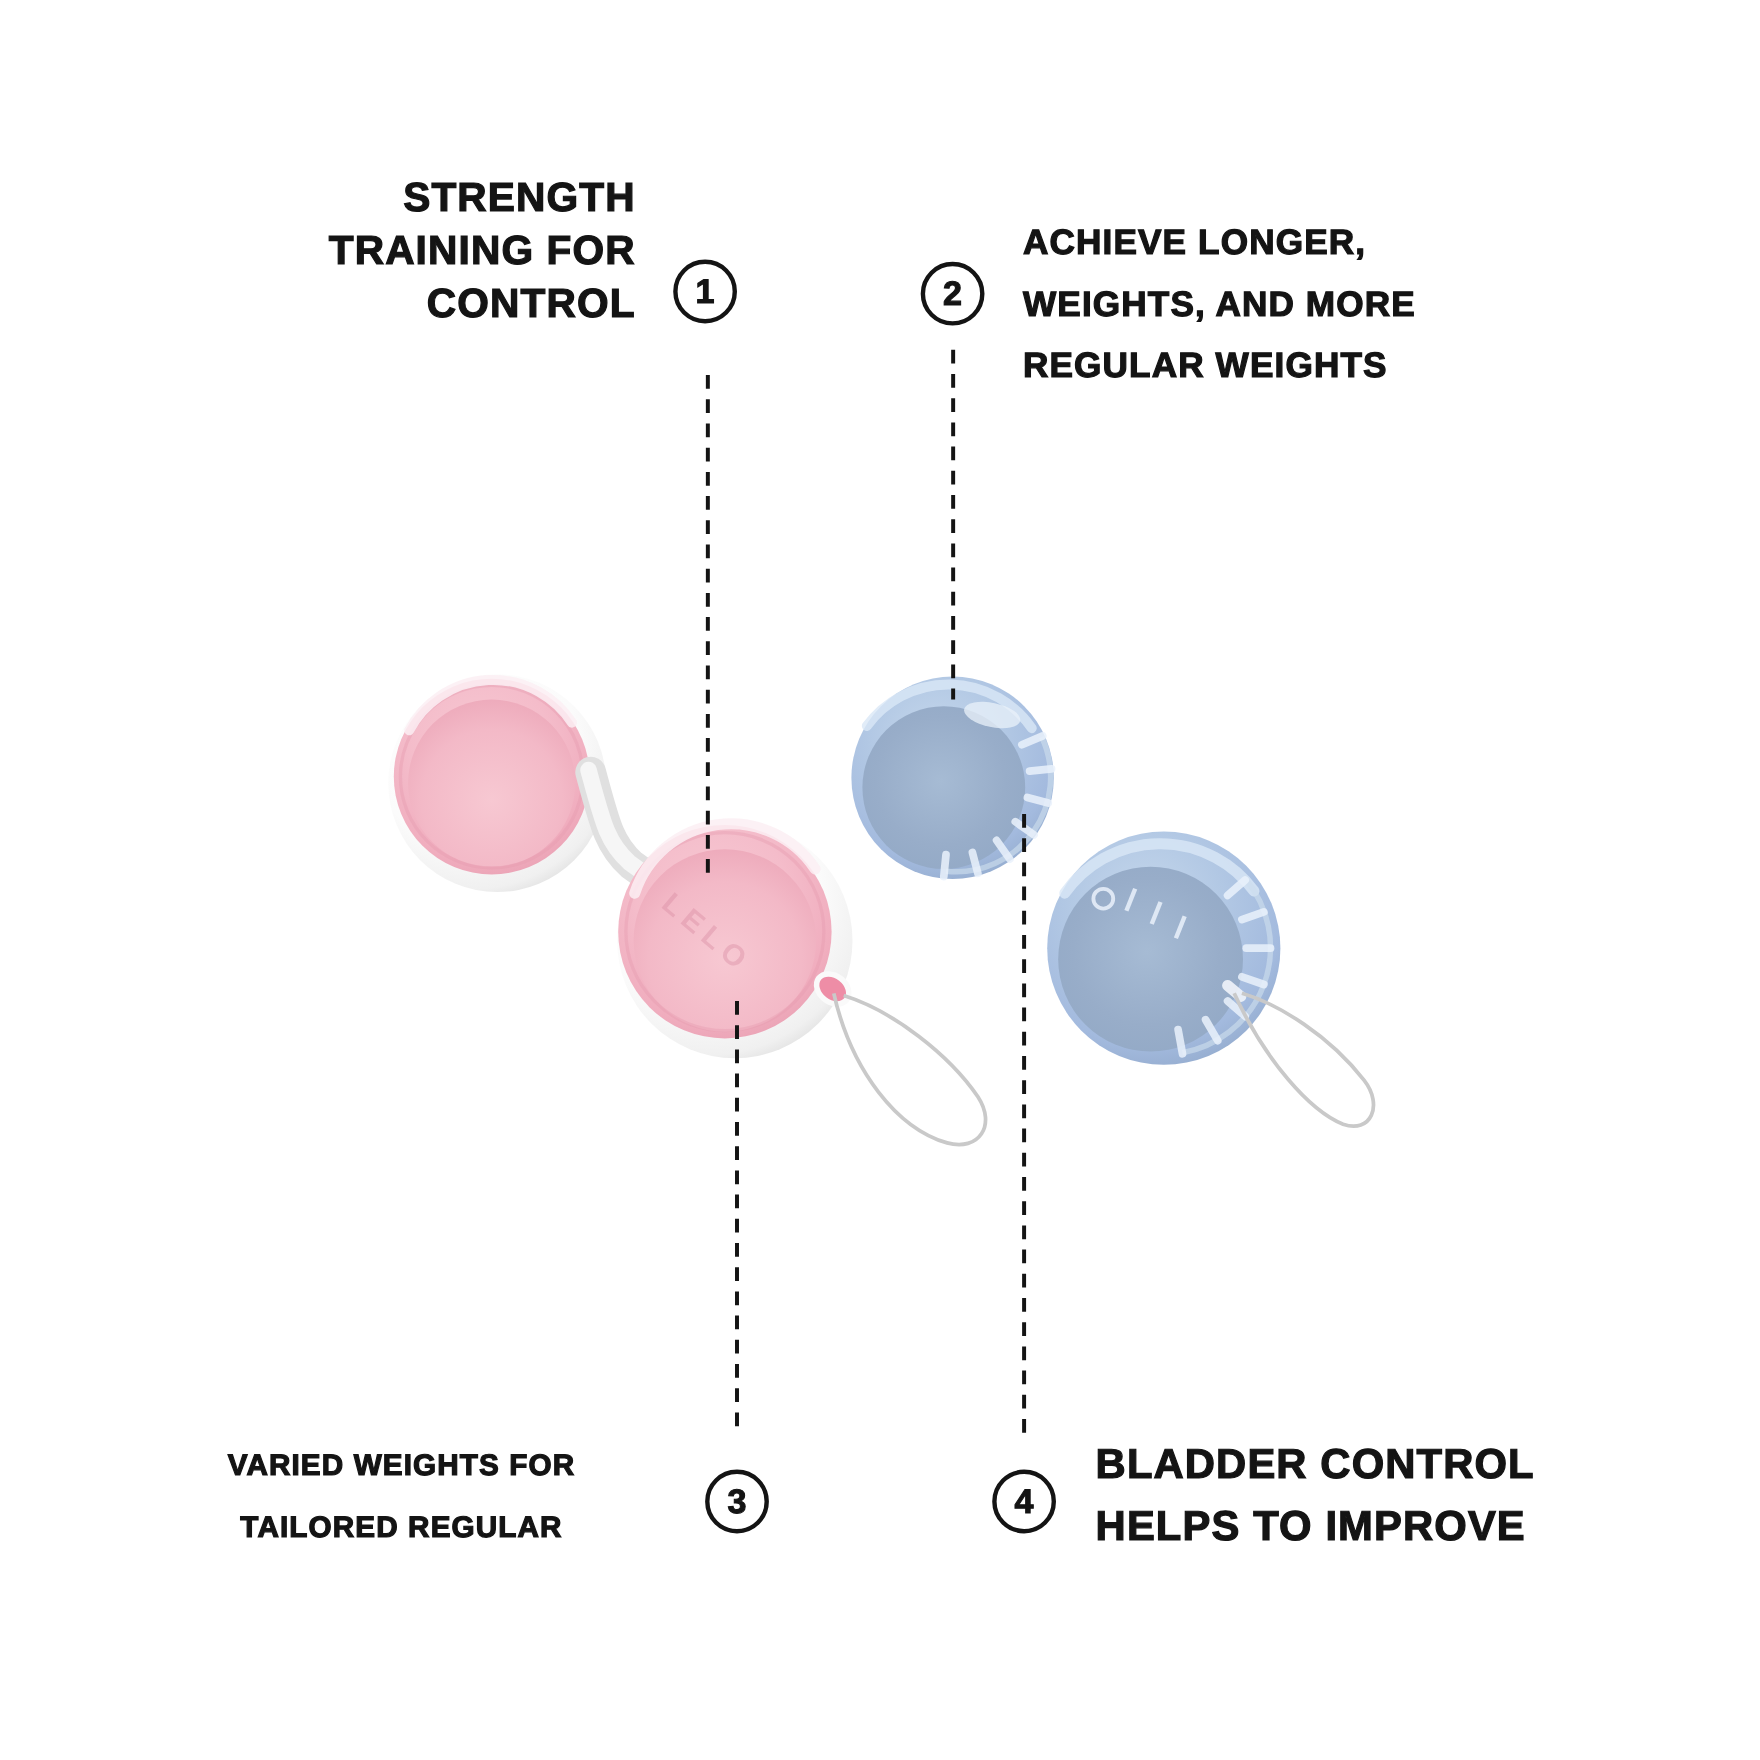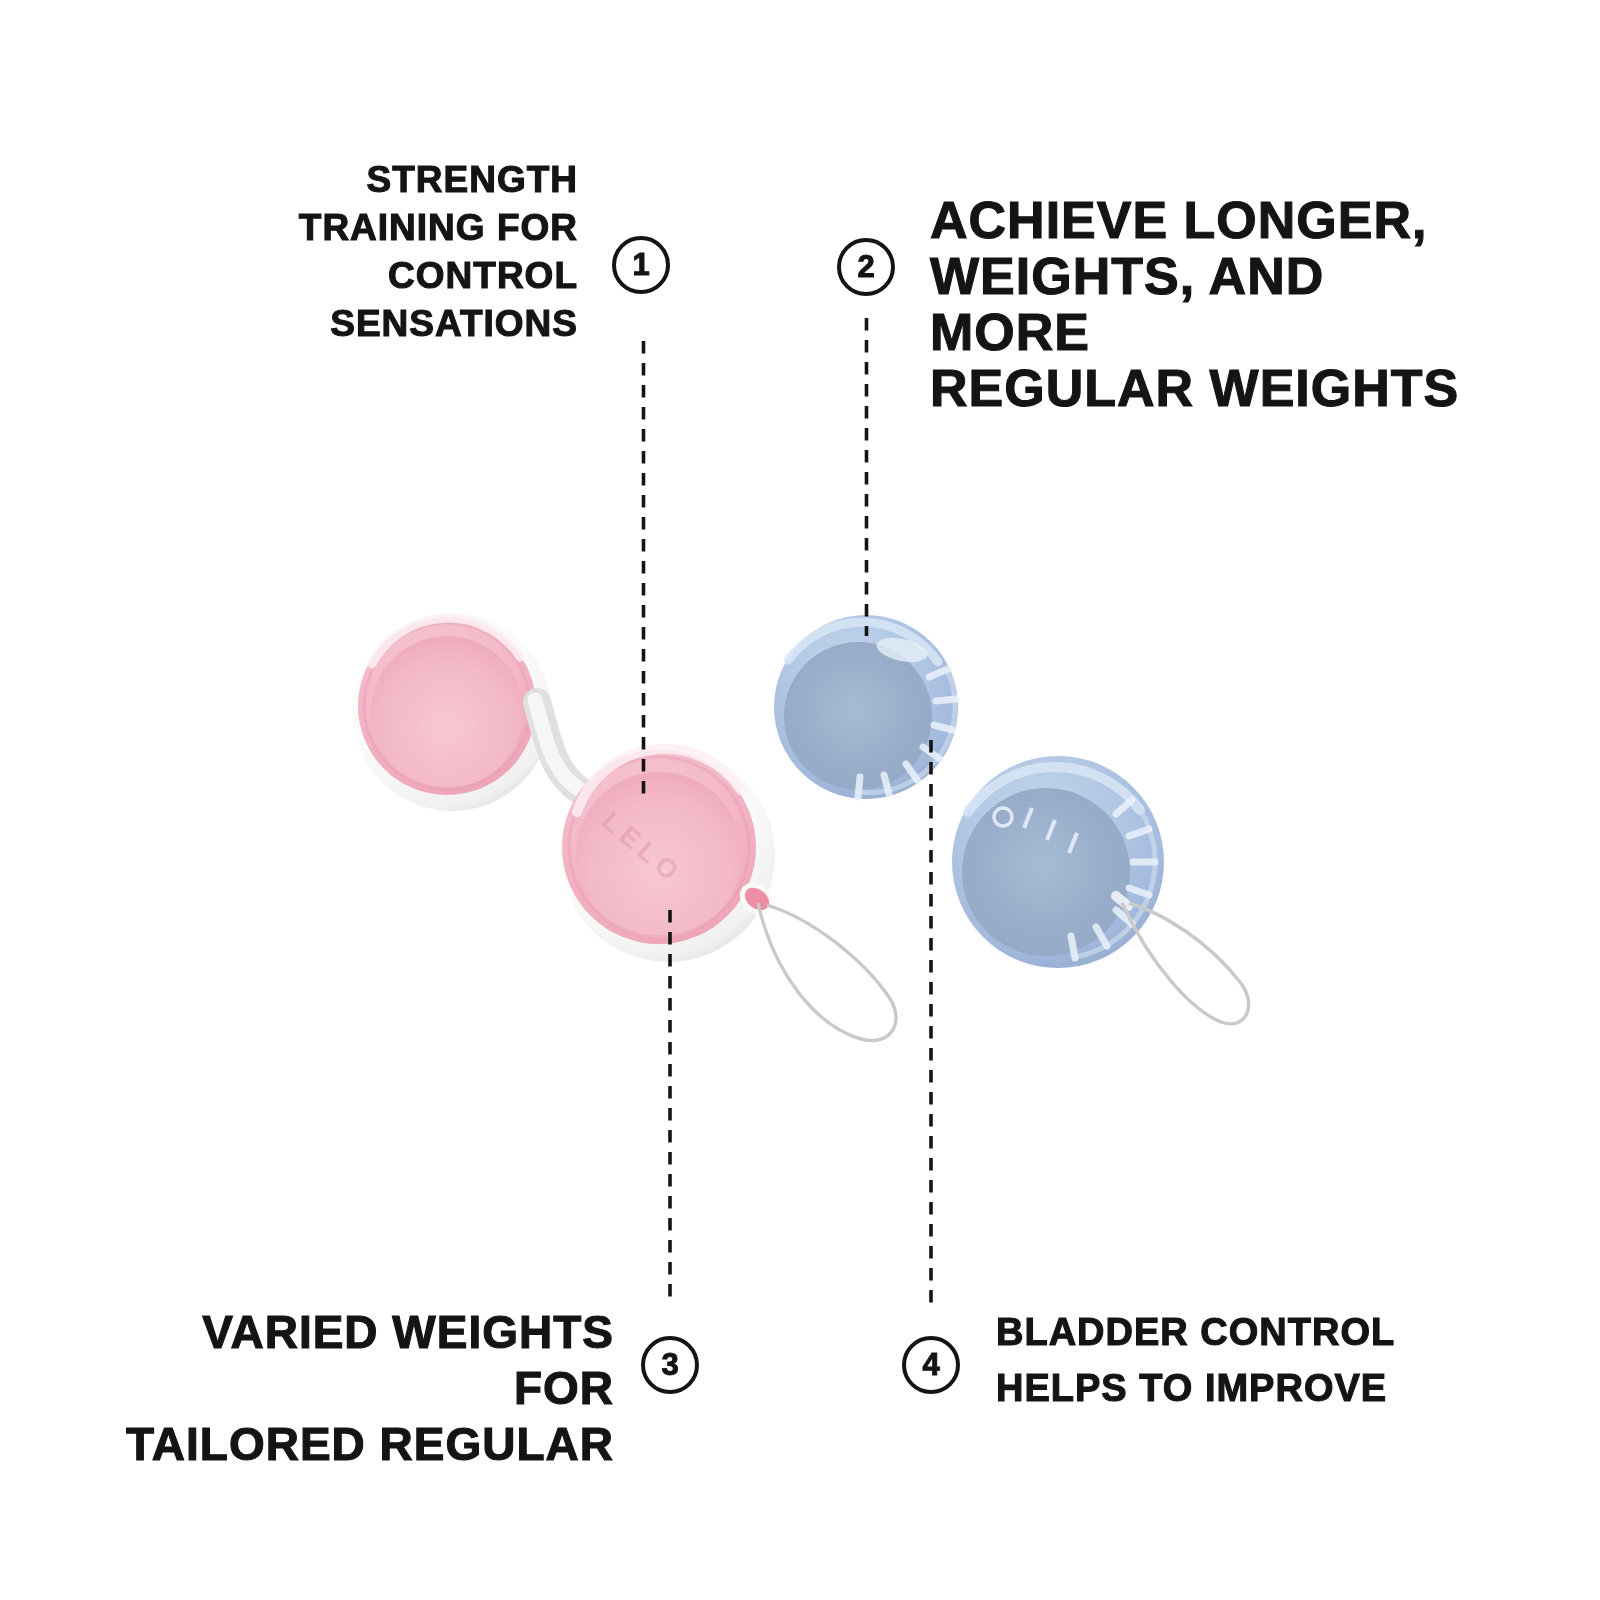--- a/index.html
+++ b/index.html
@@ -6,22 +6,22 @@
   .canvas{
     position:relative;width:1600px;height:1600px;background:#ffffff;overflow:hidden;
     font-family:"Liberation Sans", sans-serif;color:#141414;
   }
   .art{position:absolute;left:0;top:0;width:1600px;height:1600px;}
   .callout{
     position:absolute;font-weight:700;letter-spacing:1px;
     -webkit-text-stroke:1.1px #141414;
   }
   .co1{top:156px;left:80px;width:498px;text-align:right;font-size:37px;line-height:48px;}
-  .co2{top:192px;left:930px;width:540px;text-align:left;font-size:52px;line-height:56px;}
-  .co3{top:1304px;left:116px;width:498px;text-align:right;font-size:46px;line-height:56px;}
+  .co2{top:192px;left:930px;width:540px;text-align:left;font-size:32px;line-height:56px;}
+  .co3{top:1304px;left:116px;width:498px;text-align:center;font-size:27px;line-height:56px;}
   .co4{top:1304px;left:996px;width:480px;text-align:left;font-size:38px;line-height:56px;}
   .badge{
     position:absolute;width:50px;height:50px;border:4px solid #141414;border-radius:50%;
     background:#ffffff;display:flex;align-items:center;justify-content:center;
     font-size:31px;font-weight:700;-webkit-text-stroke:1px #141414;
   }
   .b1{left:612px;top:236px;}
   .b2{left:837px;top:238px;}
   .b3{left:641px;top:1336px;}
   .b4{left:902px;top:1336px;}
@@ -147,21 +147,20 @@
 
   <div class="badge b1">1</div>
   <div class="badge b2">2</div>
   <div class="badge b3">3</div>
   <div class="badge b4">4</div>
 
   <div class="callout co1">
     <div>STRENGTH</div>
     <div>TRAINING FOR</div>
     <div>CONTROL</div>
-    <div>SENSATIONS</div>
   </div>
 
   <div class="callout co2">
     <div>ACHIEVE LONGER,</div>
     <div>WEIGHTS, AND MORE</div>
     <div>REGULAR WEIGHTS</div>
   </div>
 
   <div class="callout co3">
     <div>VARIED WEIGHTS FOR</div>

